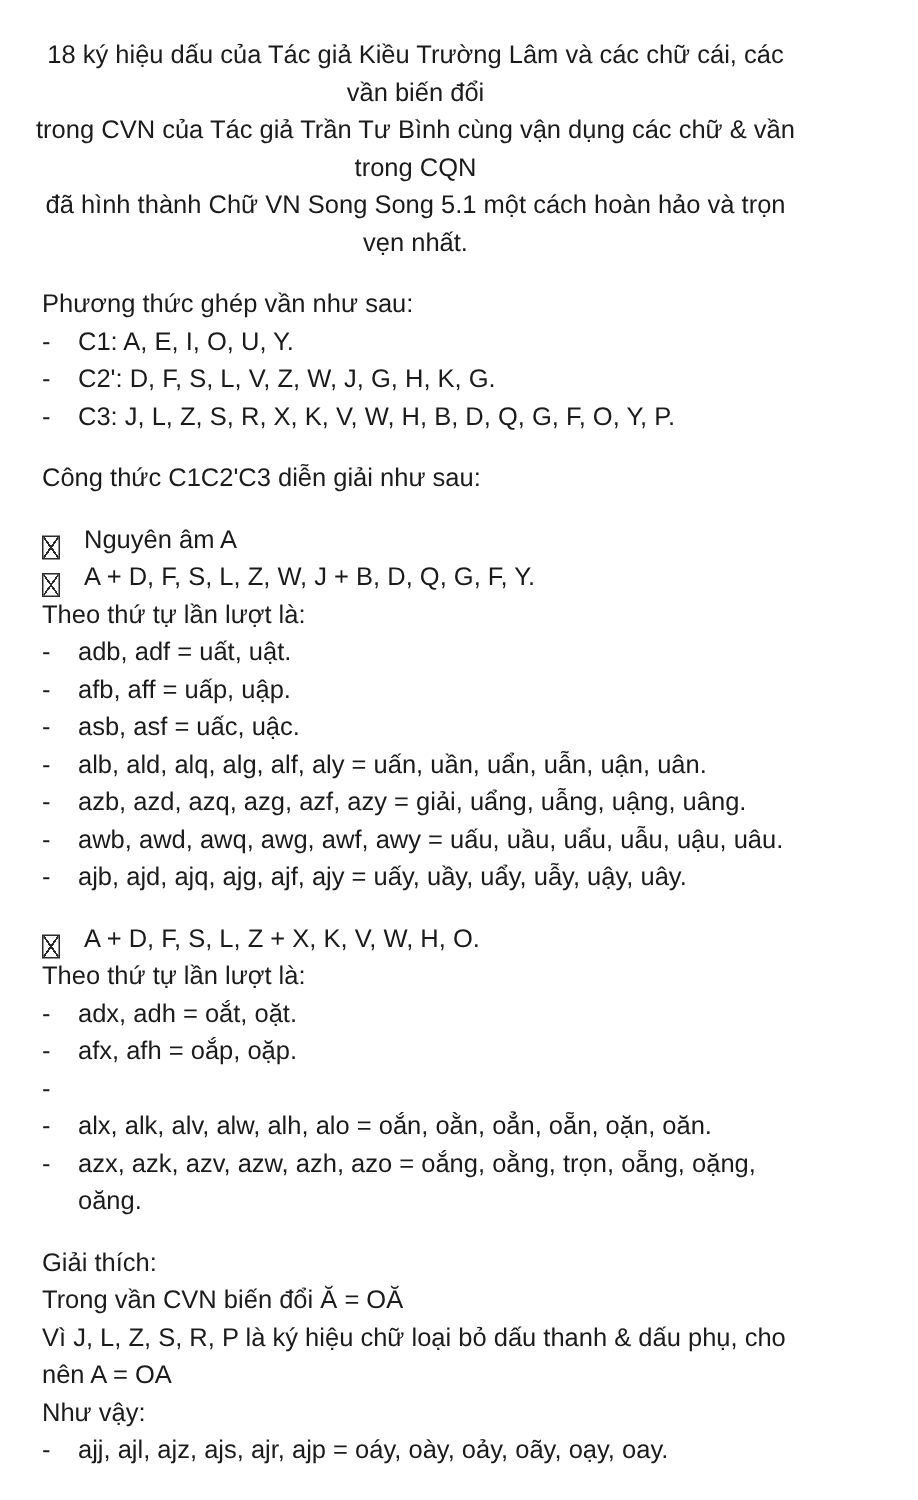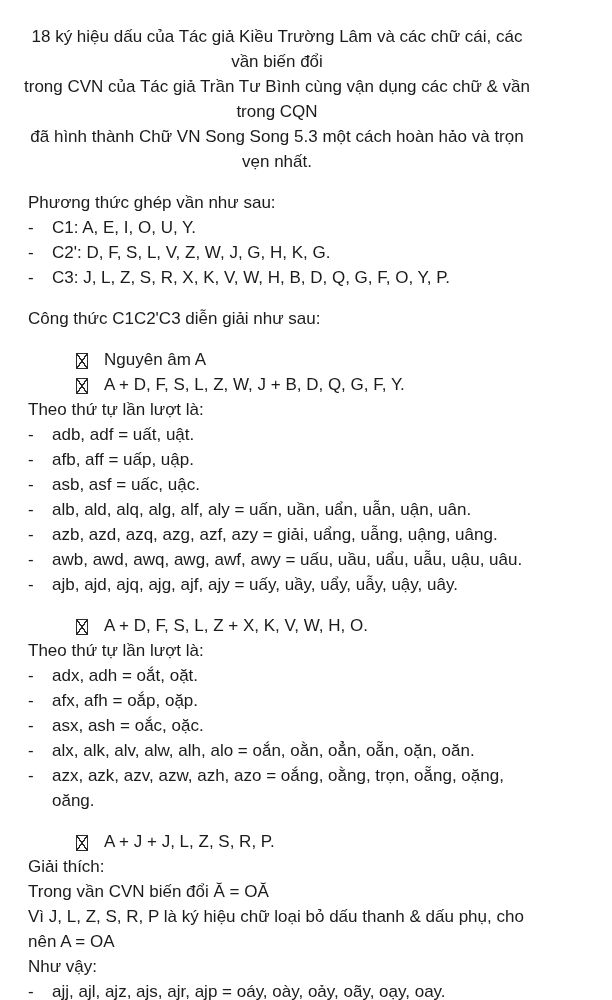--- a/index.html
+++ b/index.html
@@ -23,21 +23,21 @@
   .center-line {
     text-align: center;
     margin: 0 -4px;
   }
   .gap { height: 16px; }
   .dash-item { display: flex; }
   .dash-item .bullet {
     flex: 0 0 24px;
     width: 24px;
   }
-  .formula-line { display: flex; align-items: center; margin-left: 48px; }
+  .formula-line { display: flex; align-items: flex-end; }
   .tofu-box {
     flex: 0 0 auto;
     display: inline-block;
     width: 10px;
     height: 14px;
     border: 1.2px solid #2a2a2a;
     margin-right: 16px;
     position: relative;
     top: 1px;
     background:
@@ -45,21 +45,21 @@
       linear-gradient(to bottom right, transparent calc(50% - 0.6px), #2a2a2a calc(50% - 0.6px), #2a2a2a calc(50% + 0.6px), transparent calc(50% + 0.6px));
   }
 </style>
 </head>
 <body>
 
 <div class="page">
   <main>
       <div class="center-line">18 ký hiệu dấu của Tác giả Kiều Trường Lâm và các chữ cái, các vần biến đổi</div>
       <div class="center-line">trong CVN của Tác giả Trần Tư Bình cùng vận dụng các chữ &amp; vần trong CQN</div>
-      <div class="center-line">đã hình thành Chữ VN Song Song 5.3 một cách hoàn hảo và trọn vẹn nhất.</div>
+      <div class="center-line">đã hình thành Chữ VN Song Song 5.1 một cách hoàn hảo và trọn vẹn nhất.</div>
       <div class="gap"></div>
       <div>Phương thức ghép vần như sau:</div>
       <div class="dash-item">
         <span class="bullet">-</span>
         <span>C1: A, E, I, O, U, Y.</span>
       </div>
       <div class="dash-item">
         <span class="bullet">-</span>
         <span>C2': D, F, S, L, V, Z, W, J, G, H, K, G.</span>
       </div>
@@ -116,35 +116,30 @@
       <div class="dash-item">
         <span class="bullet">-</span>
         <span>adx, adh = oắt, oặt.</span>
       </div>
       <div class="dash-item">
         <span class="bullet">-</span>
         <span>afx, afh = oắp, oặp.</span>
       </div>
       <div class="dash-item">
         <span class="bullet">-</span>
-        <span>asx, ash = oắc, oặc.</span>
       </div>
       <div class="dash-item">
         <span class="bullet">-</span>
         <span>alx, alk, alv, alw, alh, alo = oắn, oằn, oẳn, oẵn, oặn, oăn.</span>
       </div>
       <div class="dash-item">
         <span class="bullet">-</span>
         <span>azx, azk, azv, azw, azh, azo = oắng, oằng, trọn, oẵng, oặng, oăng.</span>
       </div>
       <div class="gap"></div>
-      <div class="formula-line">
-        <span class="tofu-box"></span>
-        <span>A + J + J, L, Z, S, R, P.</span>
-      </div>
       <div>Giải thích:</div>
       <div>Trong vần CVN biến đổi Ă = OĂ</div>
       <div>Vì J, L, Z, S, R, P là ký hiệu chữ loại bỏ dấu thanh &amp; dấu phụ, cho nên A = OA</div>
       <div>Như vậy:</div>
       <div class="dash-item">
         <span class="bullet">-</span>
         <span>ajj, ajl, ajz, ajs, ajr, ajp = oáy, oày, oảy, oãy, oạy, oay.</span>
       </div>
       <div class="gap"></div>
       <div class="formula-line">

